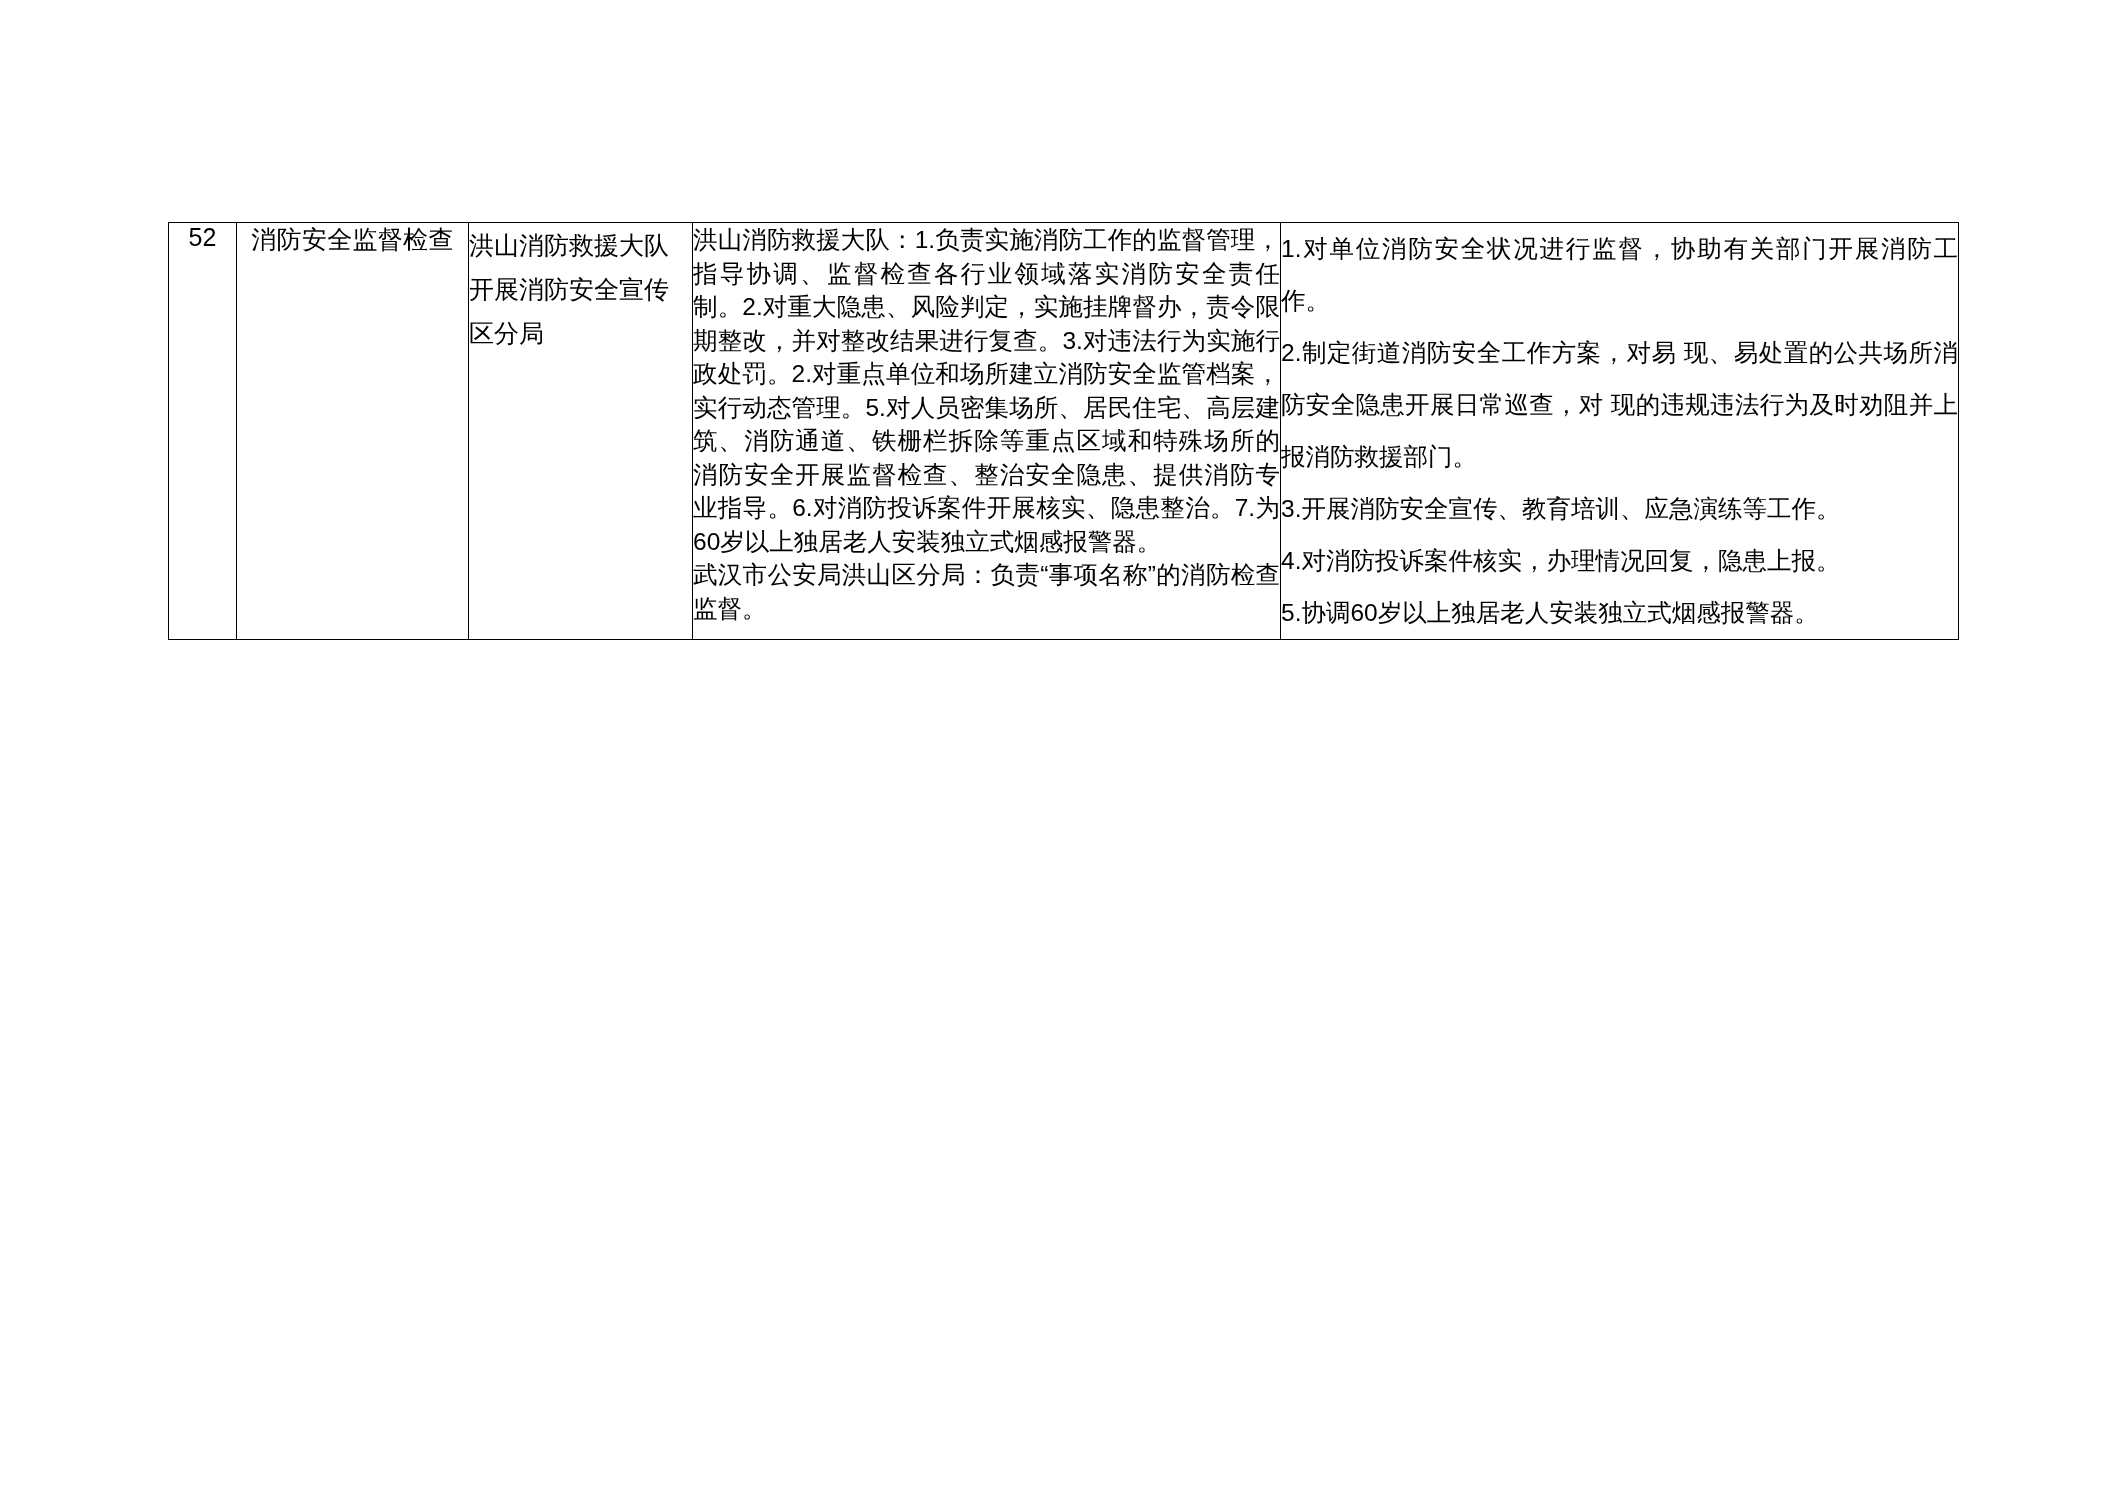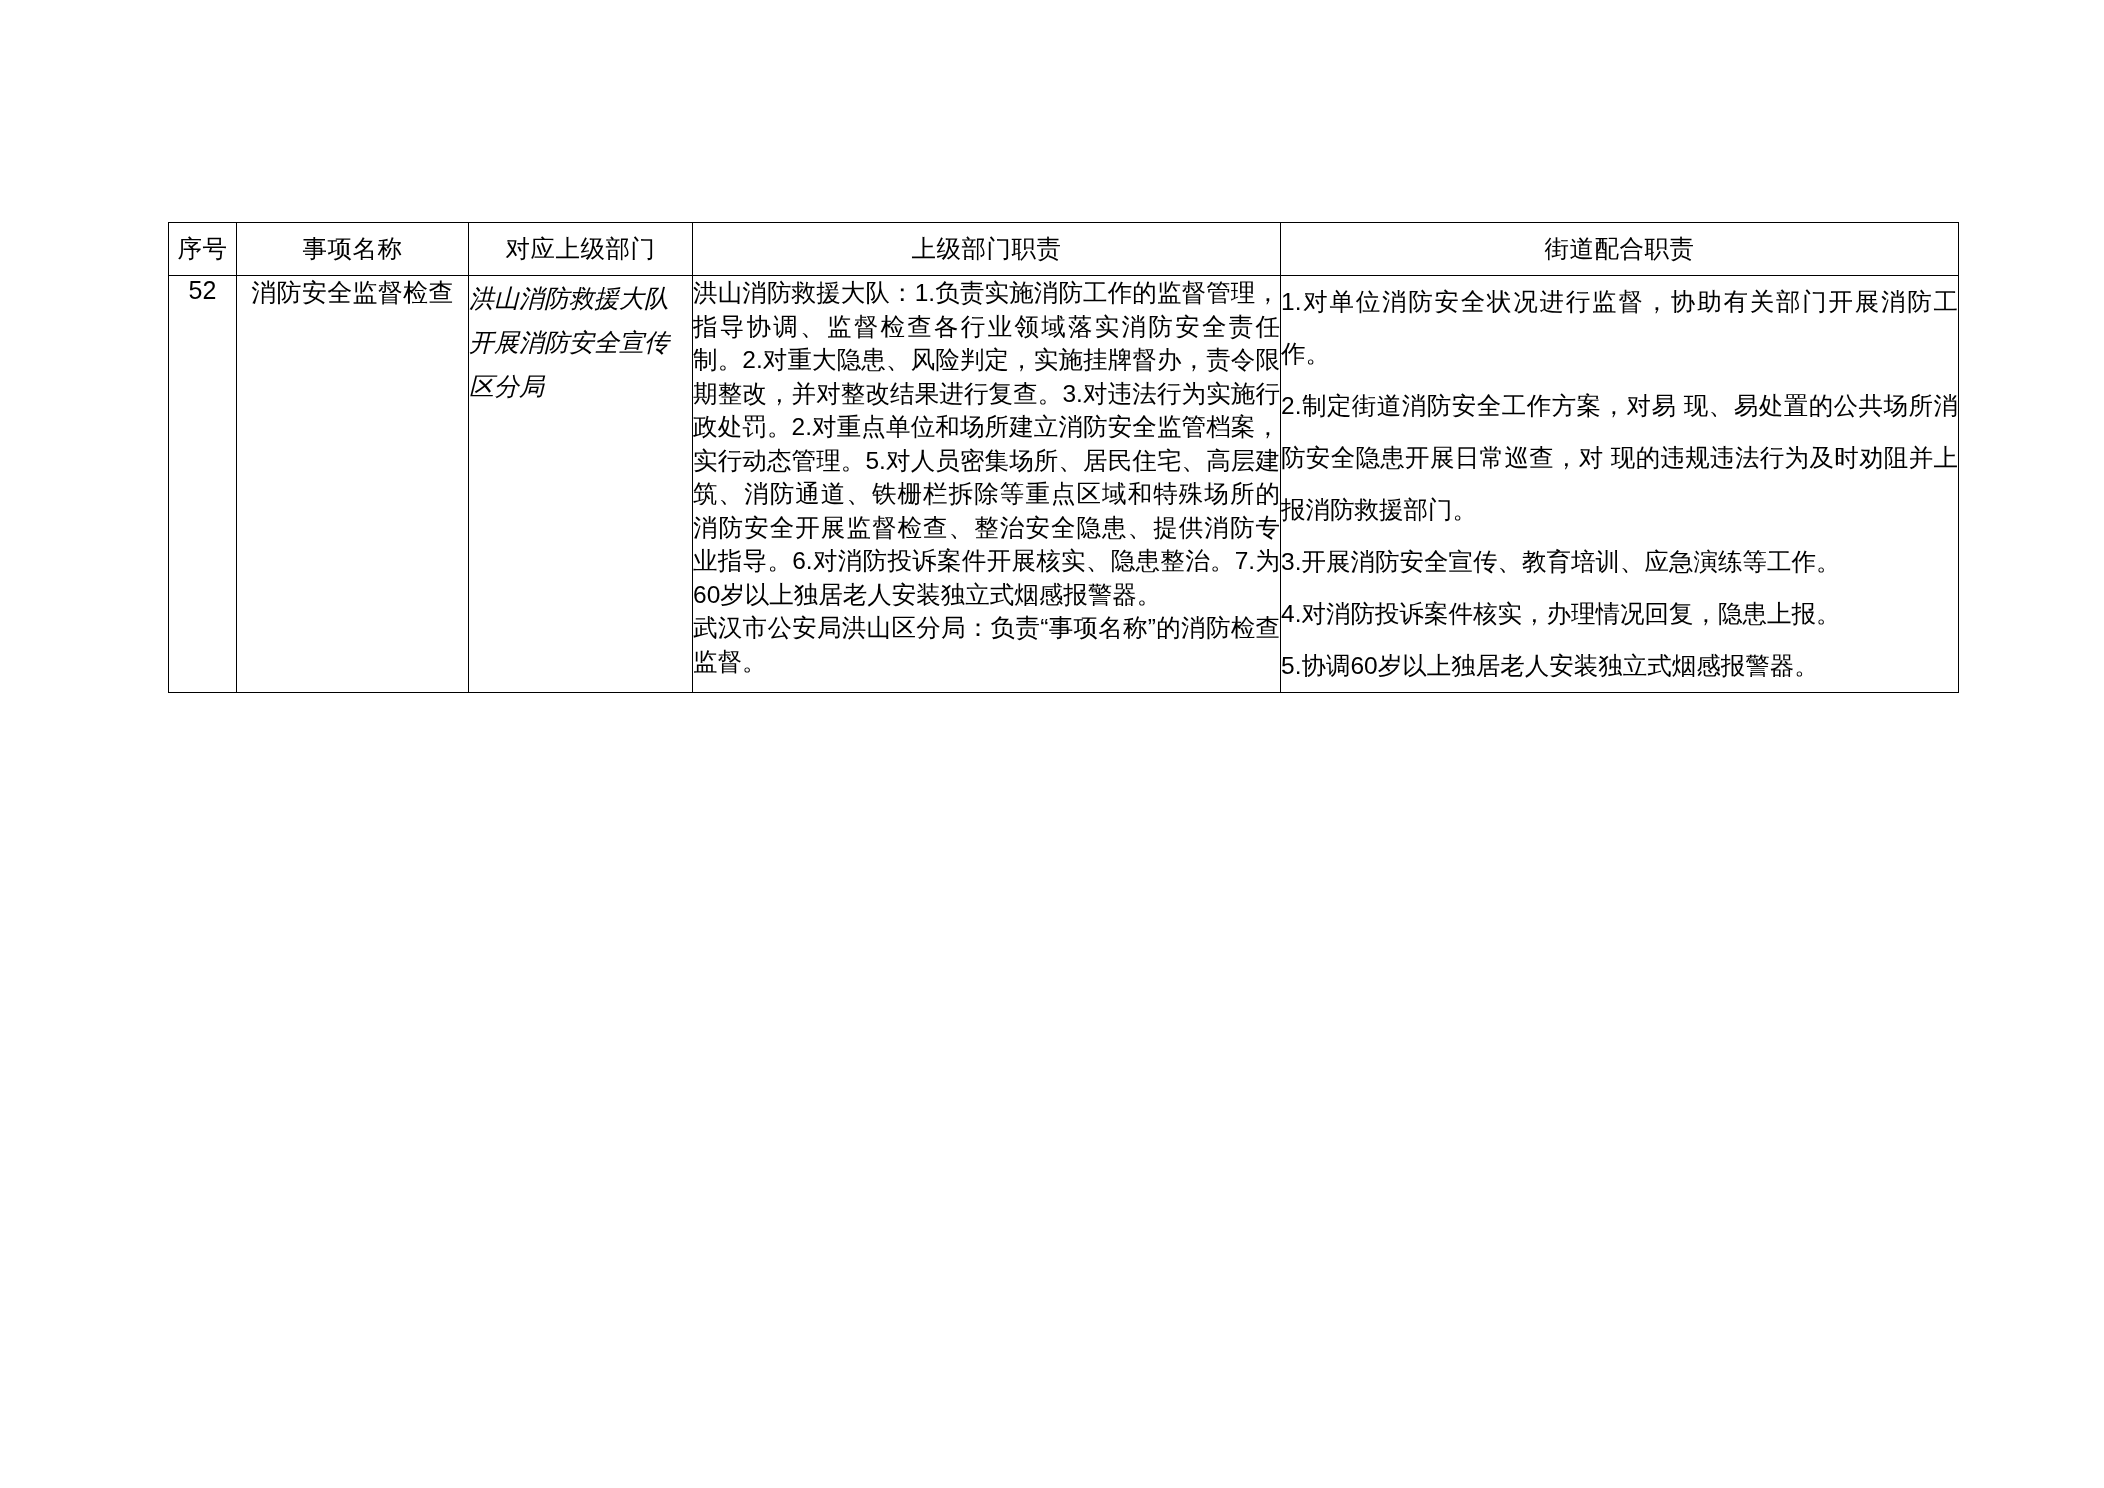--- a/index.html
+++ b/index.html
@@ -68,21 +68,20 @@
     vertical-align: middle;
     font-size: 25px;
     letter-spacing: 0.3px;
     margin-top: 26px;
   }
   .cell-dept {
     vertical-align: middle;
     font-size: 25px;
     padding: 0 14px;
     line-height: 44px;
-    font-style: italic;
   }
   .cell-dept .dl { display: block; white-space: nowrap; }
 
   .cell-duty {
     font-size: 24.5px;
     line-height: 33.5px;
     padding: 14px 11px 10px 12px;
     text-align: justify;
     text-justify: inter-ideograph;
     letter-spacing: 0px;
@@ -104,27 +103,20 @@
 <div class="page">
   <table class="doc-table">
     <colgroup>
       <col class="c-seq">
       <col class="c-name">
       <col class="c-dept">
       <col class="c-duty">
       <col class="c-coop">
     </colgroup>
     <tbody>
-      <tr class="hdr">
-        <td>序号</td>
-        <td>事项名称</td>
-        <td>对应上级部门</td>
-        <td>上级部门职责</td>
-        <td>街道配合职责</td>
-      </tr>
       <tr class="body-row">
         <td class="cell-seq">52</td>
         <td class="cell-name">消防安全监督检查</td>
         <td class="cell-dept">
           <span class="dl">洪山消防救援大队</span>
           <span class="dl">开展消防安全宣传</span>
           <span class="dl">区分局</span>
         </td>
         <td class="cell-duty">
           <p>洪山消防救援大队：1.负责实施消防工作的监督管理，指导协调、监督检查各行业领域落实消防安全责任制。2.对重大隐患、风险判定，实施挂牌督办，责令限期整改，并对整改结果进行复查。3.对违法行为实施行政处罚。2.对重点单位和场所建立消防安全监管档案，实行动态管理。5.对人员密集场所、居民住宅、高层建筑、消防通道、铁栅栏拆除等重点区域和特殊场所的消防安全开展监督检查、整治安全隐患、提供消防专业指导。6.对消防投诉案件开展核实、隐患整治。7.为60岁以上独居老人安装独立式烟感报警器。</p>

